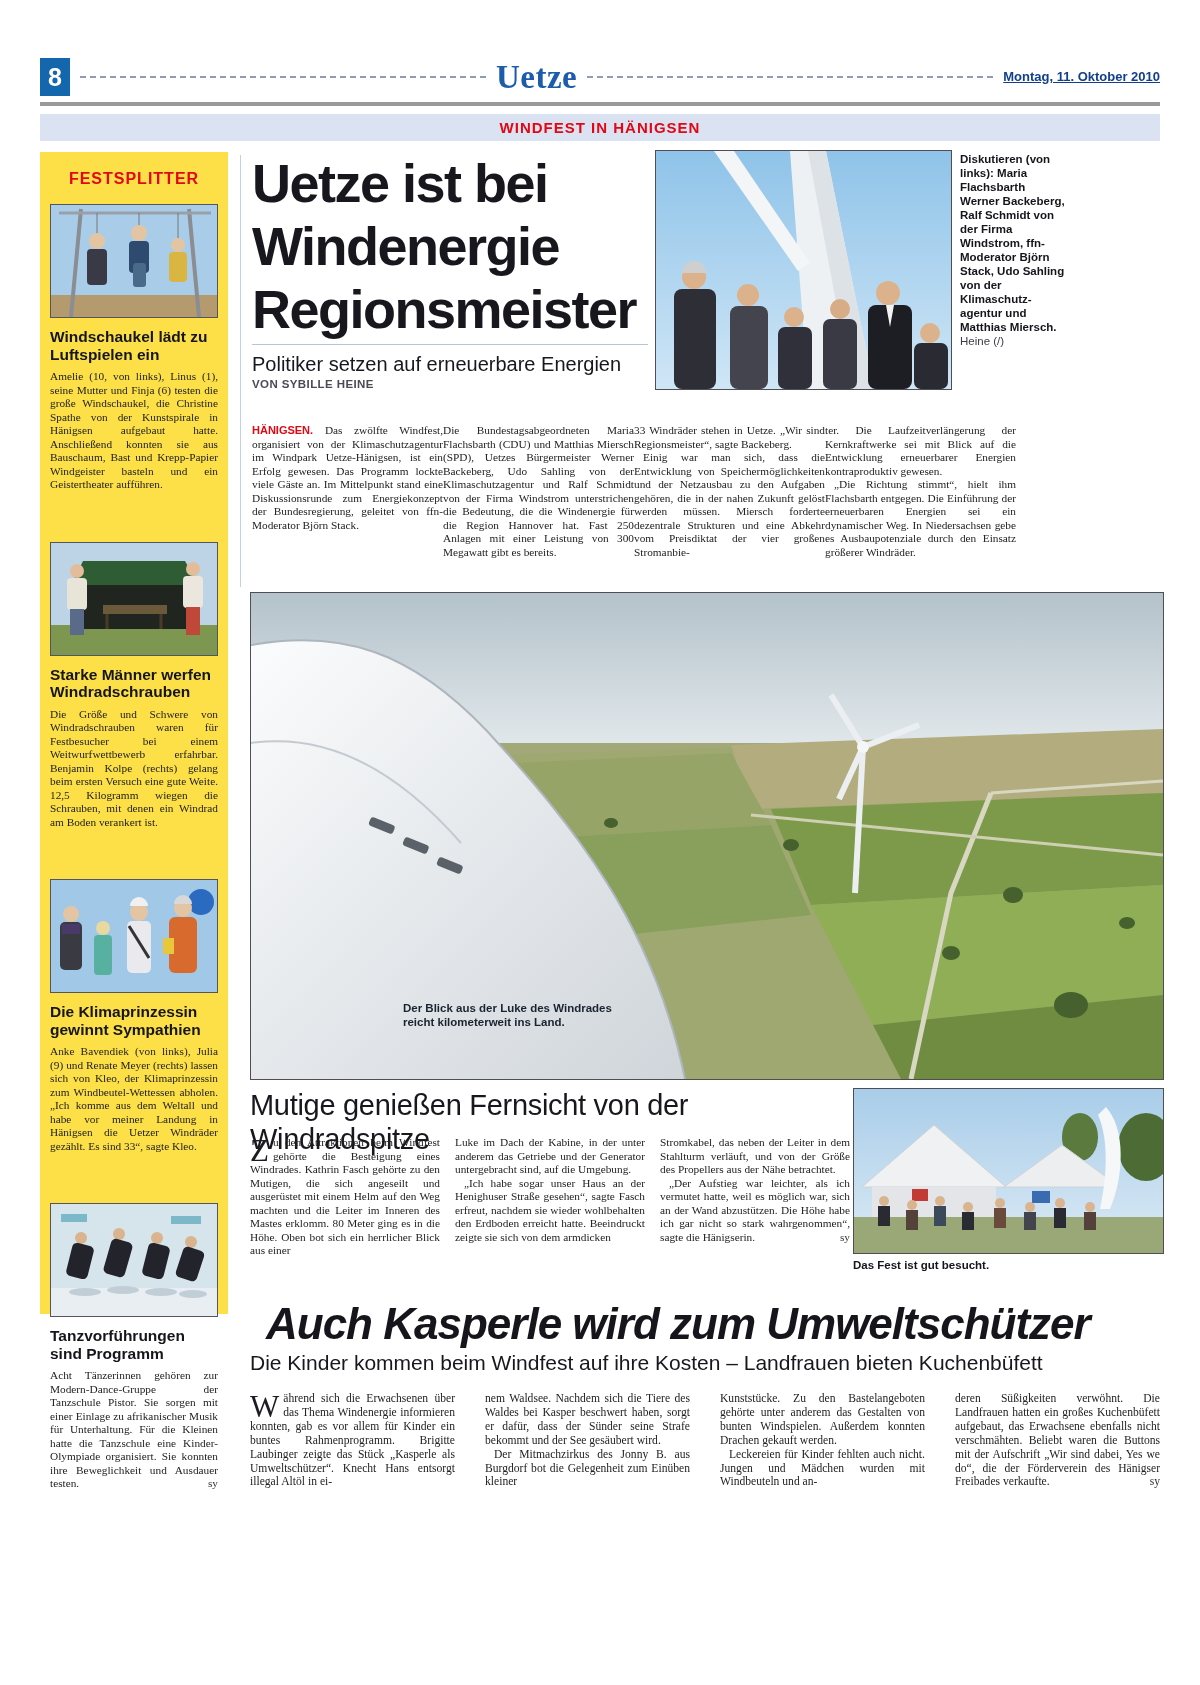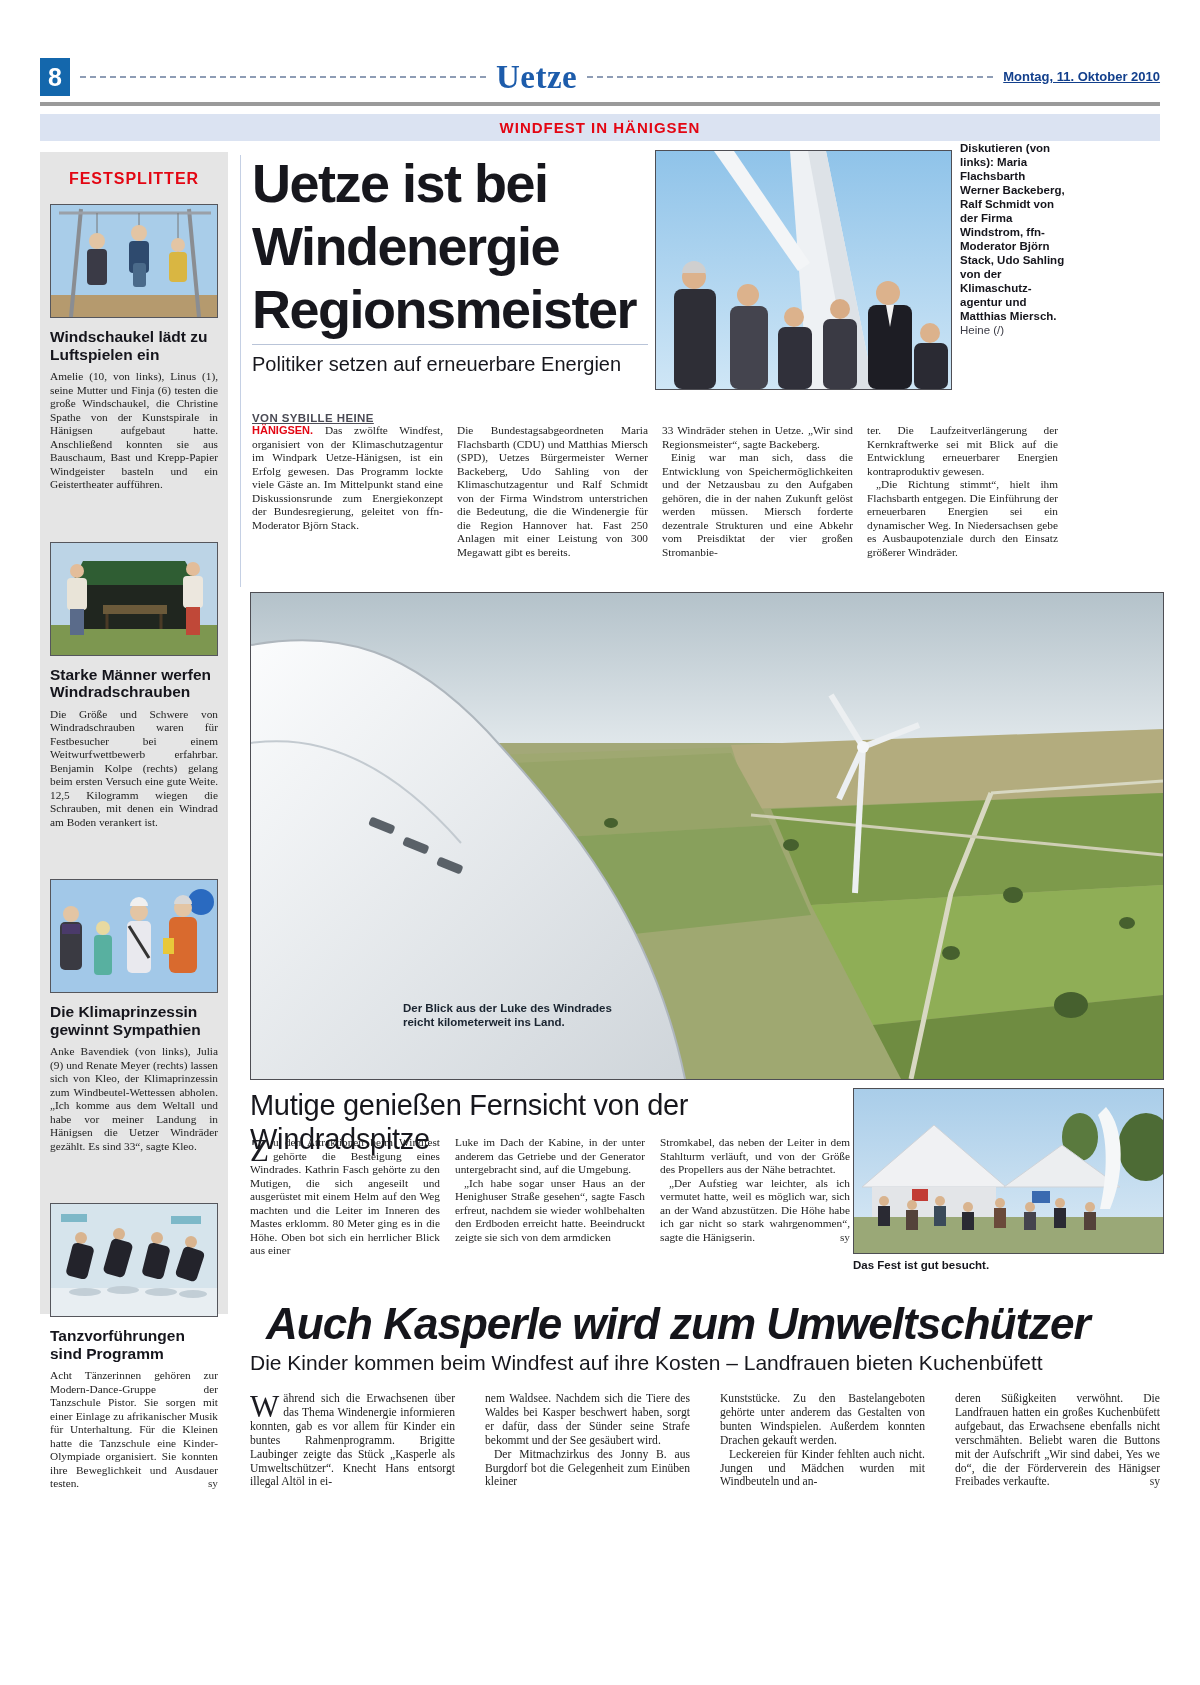--- a/index.html
+++ b/index.html
@@ -9,52 +9,52 @@
   .hdr{position:absolute;left:40px;top:56px;width:1120px;height:42px;display:flex;align-items:center;}
   .pagenum{width:30px;height:38px;background:#1467ac;color:#fff;font:700 25px/38px "Liberation Sans",sans-serif;
            text-align:center;flex:0 0 auto;}
   .dash{flex:1 1 auto;border-top:2px dashed #8e9db5;margin:0 10px;height:0;}
   .section-name{color:#1d5cab;font:700 33px/36px "Liberation Serif",serif;flex:0 0 auto;letter-spacing:.5px;}
   .hdr-date{color:#123f8c;font:700 13px/14px "Liberation Sans",sans-serif;flex:0 0 auto;text-decoration:underline;}
   .hdr-rule{position:absolute;left:40px;top:102px;width:1120px;height:4px;background:#9a9a9a;}
   .kicker{position:absolute;left:40px;top:114px;width:1120px;height:27px;background:#dbe3f2;
           color:#e30613;font:700 15px/27px "Liberation Sans",sans-serif;text-align:center;letter-spacing:1px;}
   
-  .sidebar{position:absolute;left:40px;top:152px;width:188px;height:1162px;background:#e5e5e5;
+  .sidebar{position:absolute;left:40px;top:152px;width:188px;height:1162px;background:#fde047;
            box-sizing:border-box;padding:10px 10px;}
   .fest-title{color:#e30613;font:700 16px/18px "Liberation Sans",sans-serif;text-align:center;
               letter-spacing:1px;margin:8px 0 16px;}
   .sb-photo{width:166px;height:112px;border:1px solid #55565c;background:#9ec6e6;display:block;}
   .sb-head{font:700 15.5px/17.5px "Liberation Sans",sans-serif;color:#15151c;margin:10px 0 7px;}
   .sb-body{font:400 11.5px/14px "Liberation Serif",serif;text-align:justify;hyphens:auto;color:#222;}
   .sb-item{margin-bottom:50px;}
   .sb-item:last-child{margin-bottom:0;}
   
   .vrule{position:absolute;left:240px;top:155px;width:1px;height:432px;background:#c5d0e4;}
   .headline{position:absolute;left:252px;top:152px;width:410px;
             font:700 54px/1.17 "Liberation Sans",sans-serif;letter-spacing:-1.5px;color:#17171d;}
   .sub-rule{position:absolute;left:252px;top:344px;width:396px;height:1px;background:#b9c4d8;}
   .subhead{position:absolute;left:252px;top:352px;width:420px;
            font:400 20px/24px "Liberation Sans",sans-serif;color:#17171d;}
-  .byline{position:absolute;left:252px;top:412px;font:700 11.5px/13px "Liberation Sans",sans-serif;
-          color:#4b4b55;letter-spacing:.4px;text-decoration:underline;}
+  .byline{position:absolute;left:252px;top:378px;font:700 11.5px/13px "Liberation Sans",sans-serif;
+          color:#4b4b55;letter-spacing:.4px;}
   
   .cols{display:flex;}
   .col{text-align:justify;hyphens:auto;}
   .bp{margin:0;font:400 11.3px/13.5px "Liberation Serif",serif;color:#222;}
   .ind{text-indent:9px;}
   .leadin{color:#e30613;font:700 11px/13px "Liberation Sans",sans-serif;}
   .dropcap{float:left;font:400 31px/25px "Liberation Serif",serif;padding:2px 4px 0 0;color:#1c1c22;}
   .sig{float:right;color:#333;}
-  .main-cols{position:absolute;left:252px;top:424px;width:806px;height:168px;gap:14px;}
+  .main-cols{position:absolute;left:252px;top:424px;width:806px;height:168px;gap:0;}
   .main-cols .col{width:191px;}
   
   .photo-frame{position:absolute;border:1px solid #4e4e54;background:#3b82f6;overflow:hidden;}
   .top-photo{left:655px;top:150px;width:295px;height:238px;}
-  .top-caption{position:absolute;left:960px;top:141px;width:106px;
+  .top-caption{position:absolute;left:960px;top:152px;width:106px;
                font:700 11.5px/14px "Liberation Sans",sans-serif;color:#15151c;}
   .credit{font-weight:400;color:#3c3c46;}
   .big-photo{left:250px;top:592px;width:912px;height:486px;}
   .photo-caption-overlay{position:absolute;left:152px;top:408px;width:238px;
                font:700 11.5px/14px "Liberation Sans",sans-serif;color:#1a2430;}
   .mid-photo{left:853px;top:1088px;width:309px;height:164px;}
   .mid-caption{position:absolute;left:853px;top:1258px;width:309px;
                font:700 11.5px/14px "Liberation Sans",sans-serif;color:#15151c;}
   
   .headline2{position:absolute;left:250px;top:1088px;width:600px;

